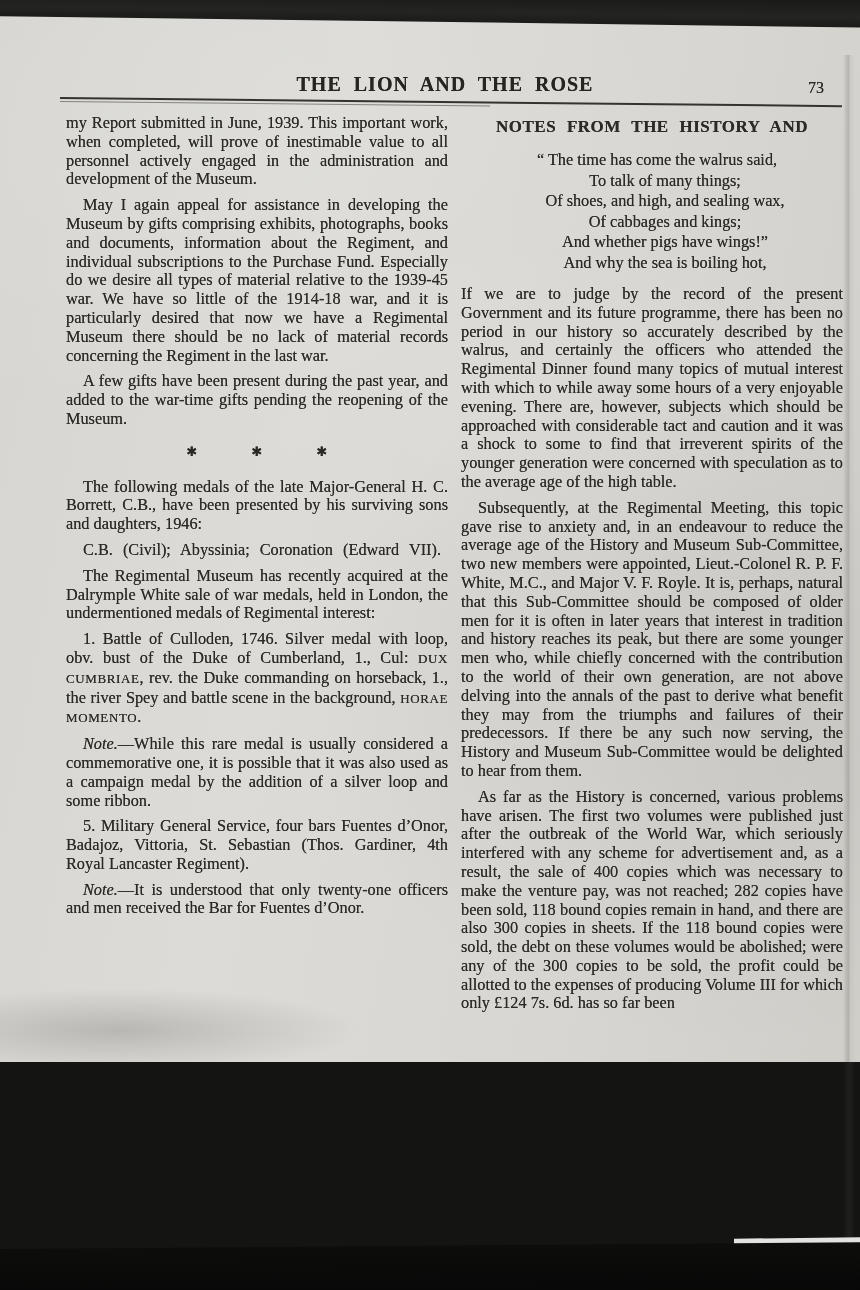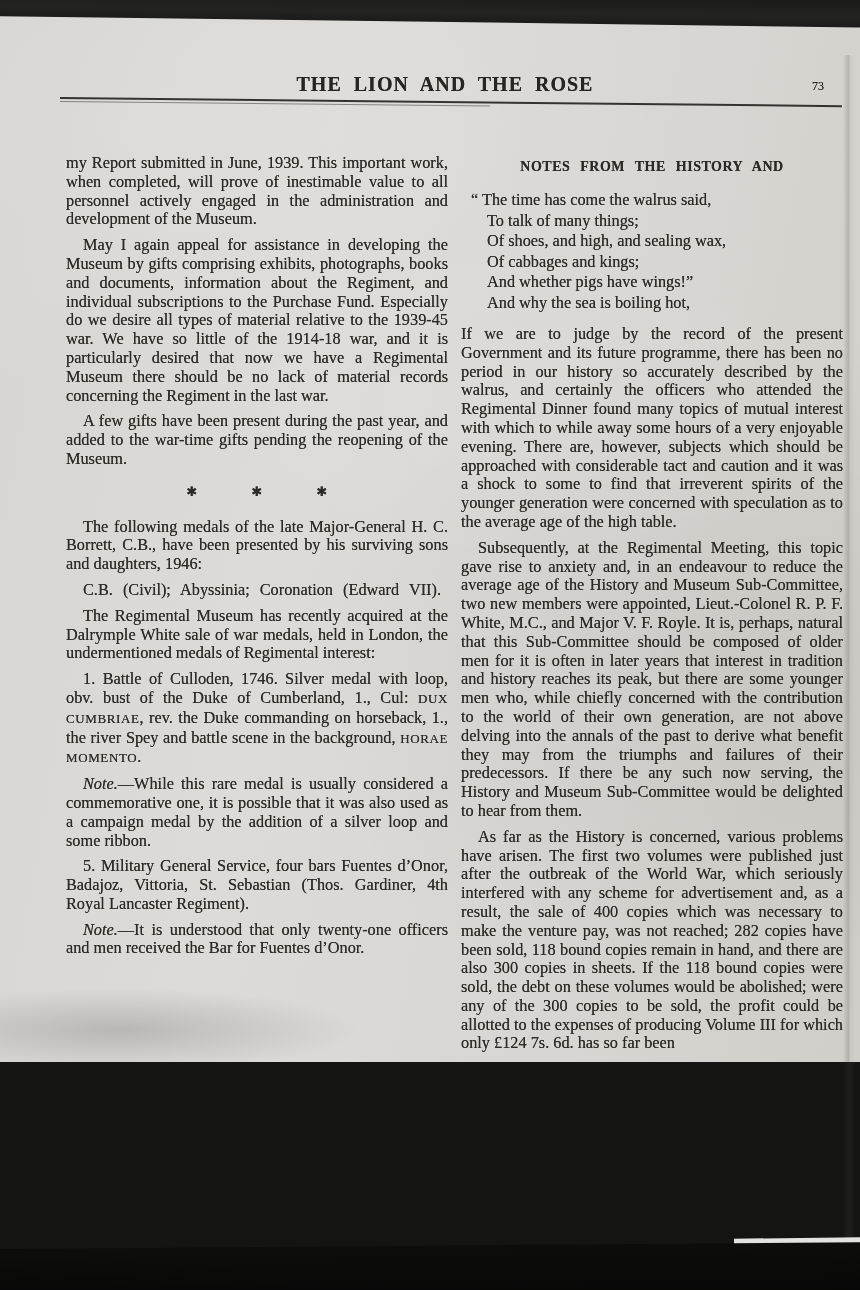--- a/index.html
+++ b/index.html
@@ -35,56 +35,56 @@
   .gutter-shadow{
     position:absolute;top:55px;right:5px;width:12px;height:1185px;
     background:linear-gradient(90deg,transparent,rgba(70,68,62,0.22) 45%,rgba(130,128,122,0.10) 60%,transparent);
   }
   .header-title{
     position:absolute;top:73px;left:60px;width:770px;
     text-align:center;font-weight:bold;font-size:20px;letter-spacing:1px;word-spacing:6px;
     color:#272521;text-shadow:0 0 0.6px rgba(45,42,38,0.85);
   }
   .page-number{
-    position:absolute;top:79px;right:36px;font-size:12px;color:#2c2a26;
+    position:absolute;top:79px;right:36px;font-size:16px;color:#2c2a26;
     text-shadow:0 0 0.5px rgba(45,42,38,0.85);
   }
   .header-rule{
     position:absolute;top:97px;left:60px;width:782px;height:2px;
     background:#35332f;transform:rotate(0.6deg);transform-origin:left center;
   }
   .header-rule-2{
     position:absolute;top:101px;left:60px;width:430px;height:1px;
     background:rgba(50,48,44,0.5);transform:rotate(0.6deg);transform-origin:left center;
   }
   .columns{
     position:absolute;top:114px;left:66px;width:778px;
-    display:flex;gap:13px;margin-top:40px;
+    display:flex;gap:13px;
   }
   .col{
     width:382px;
     font-size:16.3px;line-height:18.8px;color:#2c2a26;
     text-align:justify;
     text-shadow:0 0 0.5px rgba(45,42,38,0.8);
   }
   .para{margin:0 0 7px;text-indent:17px;}
   .para.noindent{text-indent:0;}
   .medal-list{word-spacing:6px;}
   .caps{font-size:0.8em;letter-spacing:0.6px;}
   .note-label{font-style:italic;}
   .star-divider{
     text-align:center;margin:14px 0 16px;text-indent:0;
     font-family:"DejaVu Sans",sans-serif;font-size:13px;color:#2a2824;
     word-spacing:50px;
   }
   .subhead{
-    text-align:center;font-weight:bold;font-size:14px;line-height:22px;
+    text-align:center;font-weight:bold;font-size:17px;line-height:22px;
     letter-spacing:0.5px;word-spacing:6px;margin:2px 0 12px;text-indent:0;
   }
-  .poem{margin:0 0 12px 26px;text-align:left;line-height:20.5px;}
+  .poem{margin:0 0 12px 26px;text-align:center;line-height:20.5px;}
   .poem-line{text-indent:0;}
   .poem-line.first{margin-left:-16px;}
 </style>
 </head>
 <body>
 
 <div class="paper">
 
   <div class="header-title">THE LION AND THE ROSE</div>
   <div class="page-number">73</div>

